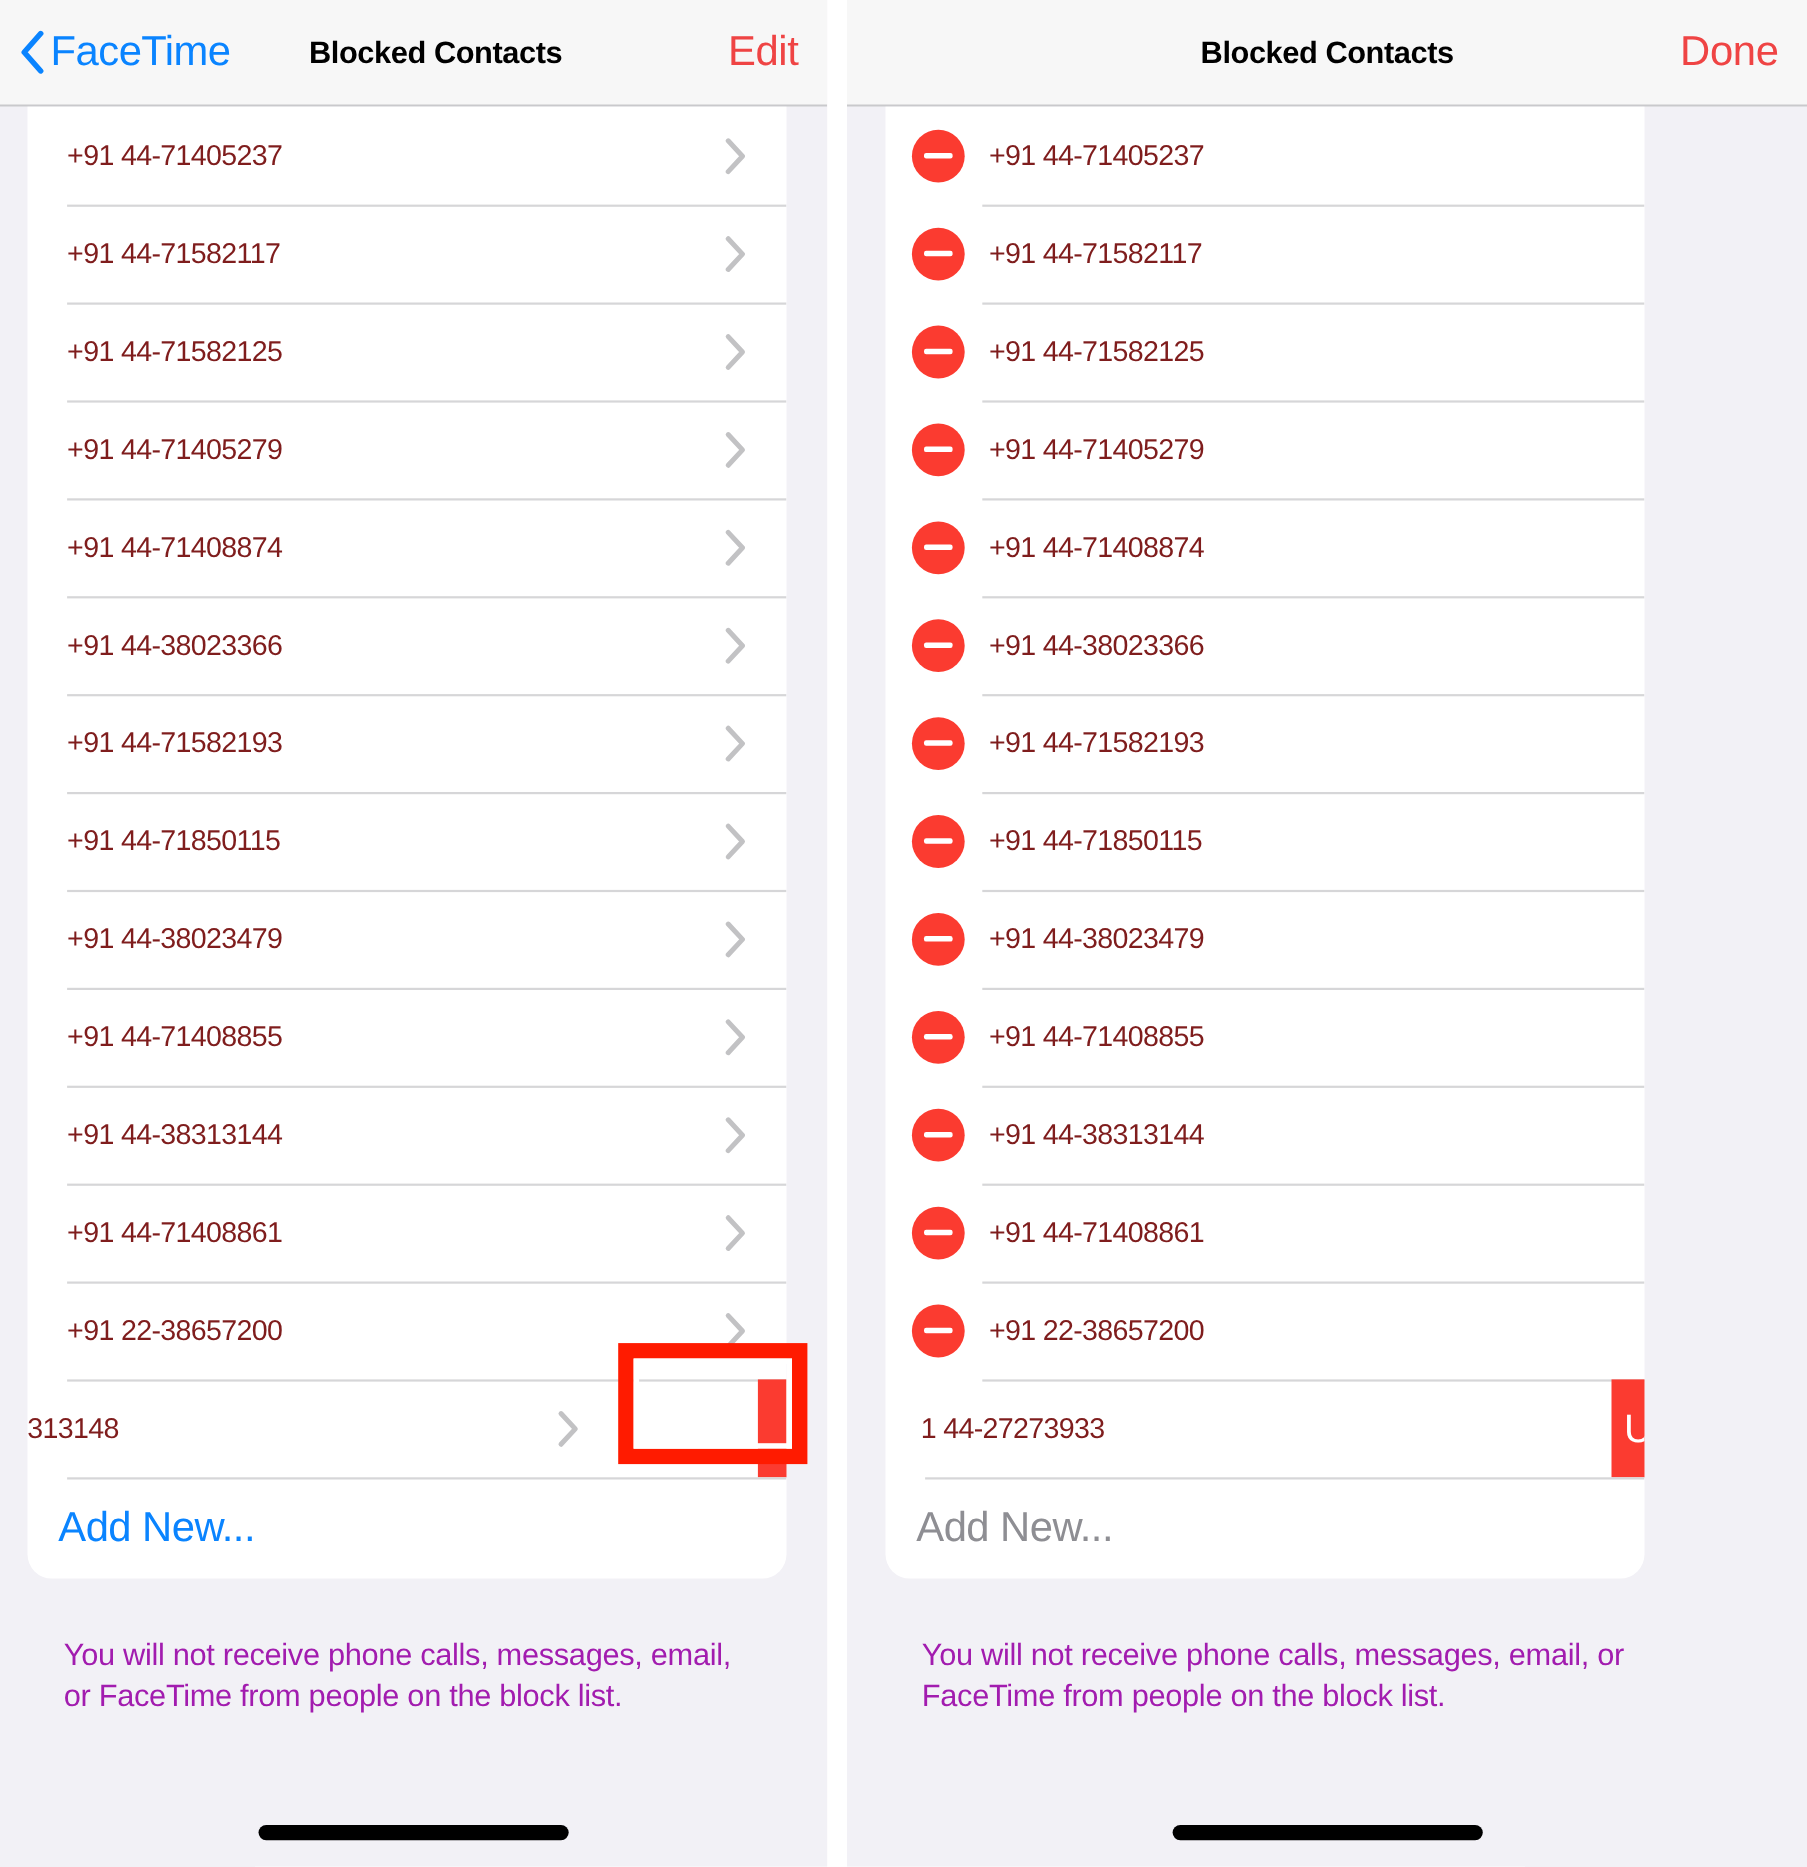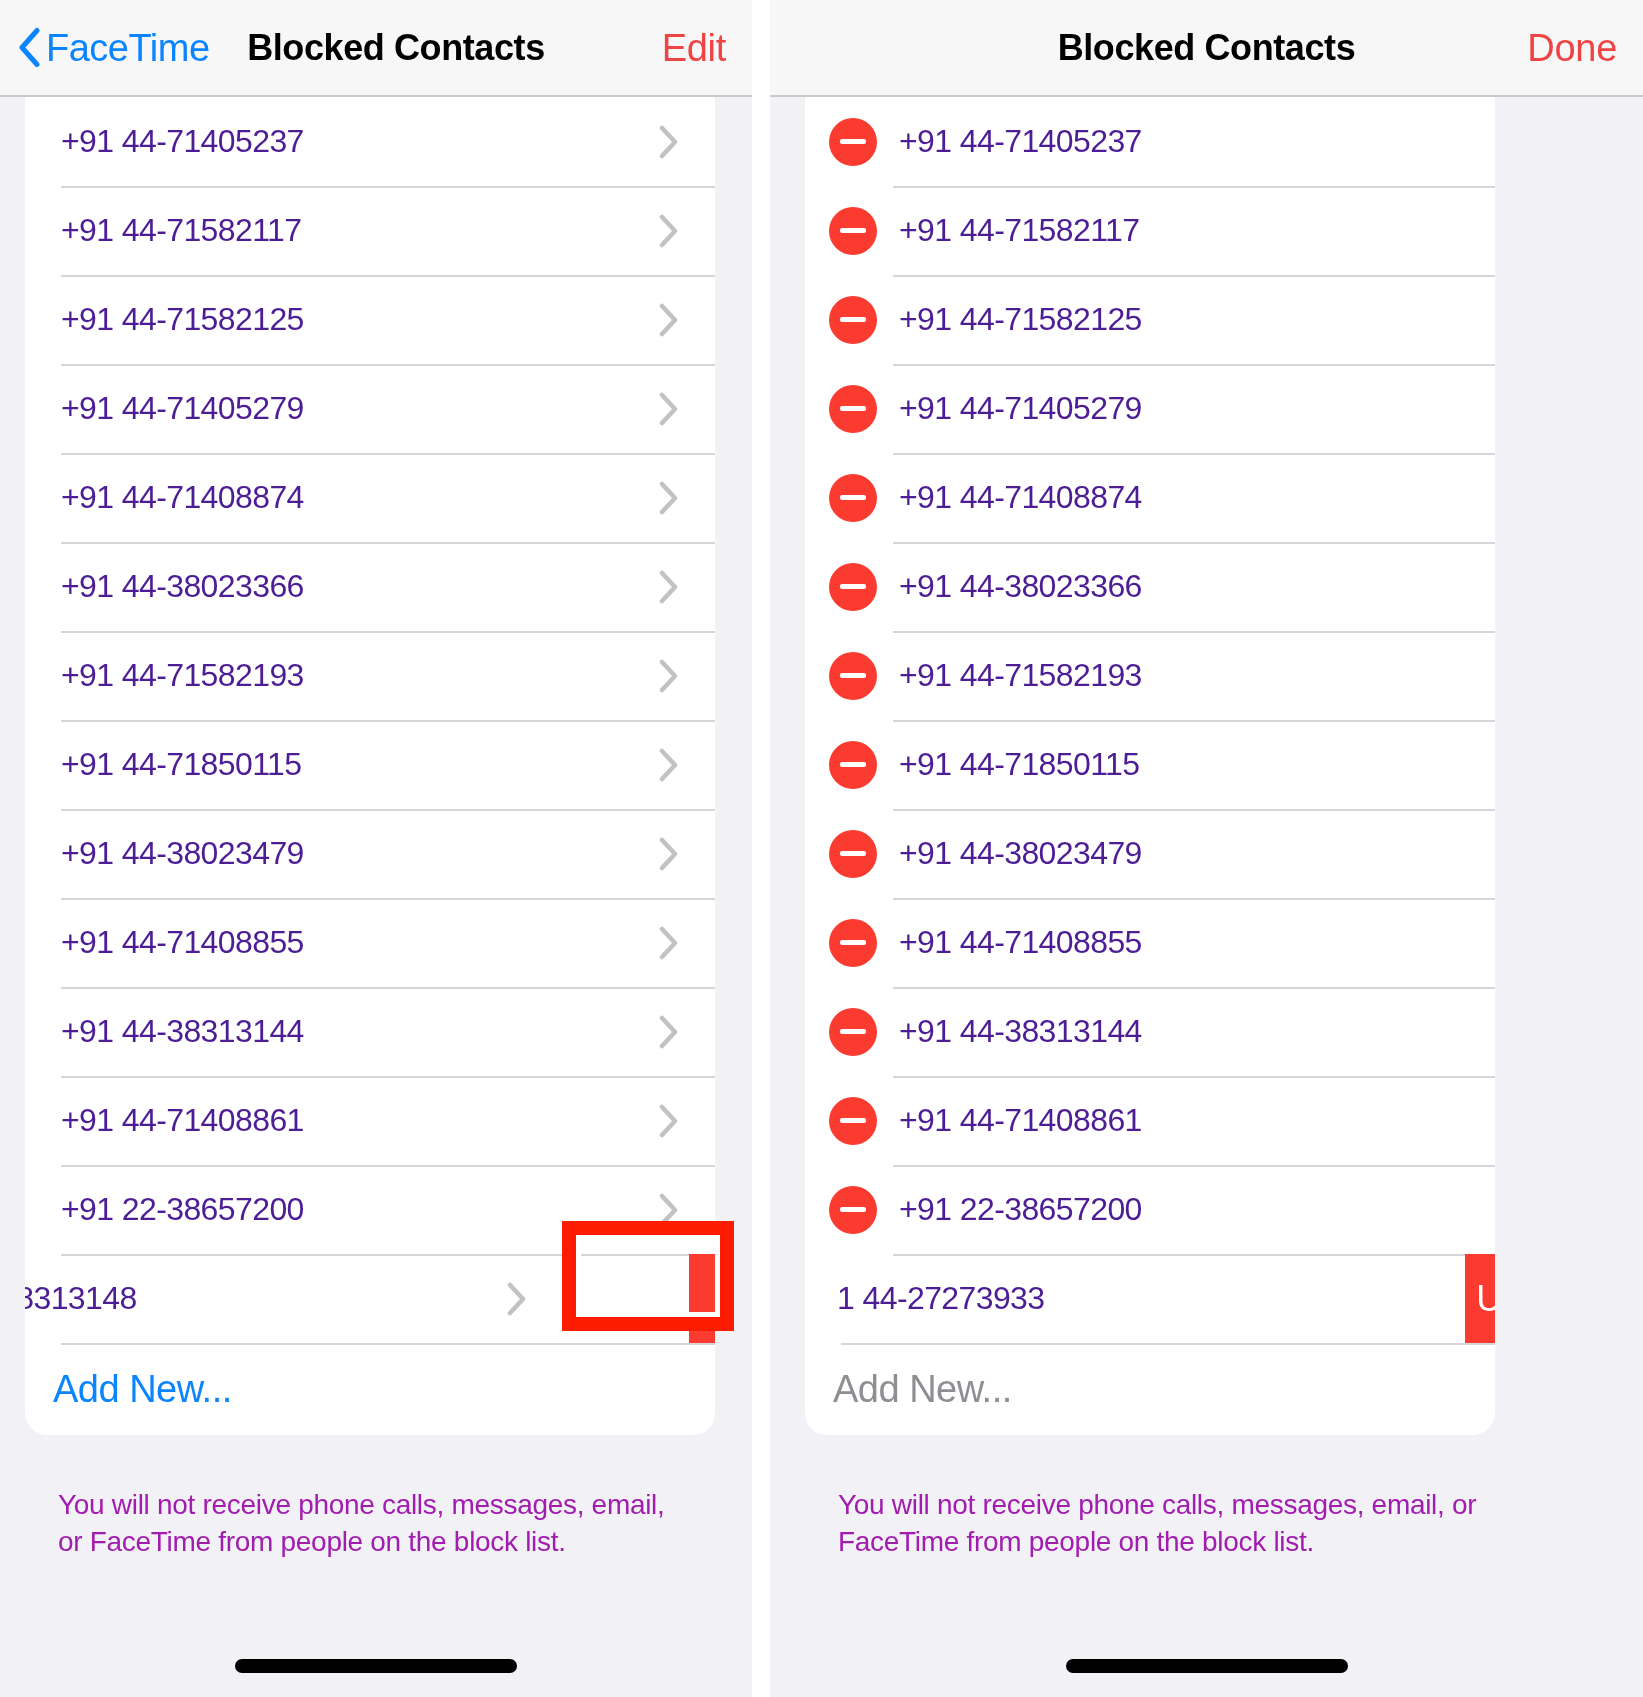--- a/index.html
+++ b/index.html
@@ -59,21 +59,21 @@
   .nav-back-label {
     color: #0a84ff;
     font-size: 38px;
     letter-spacing: -0.5px;
     white-space: nowrap;
   }
   .nav-title {
     position: absolute;
     left: 0; right: 0;
     text-align: center;
-    font-size: 36px;
+    font-size: 28px;
     font-weight: bold;
     color: #000000;
     letter-spacing: -0.4px;
     top: 50%;
     transform: translateY(-50%);
     pointer-events: none;
   }
   .panel-left .nav-title { padding-left: 40px; padding-right: 0; }
   .nav-action {
     position: absolute;
@@ -121,22 +121,22 @@
     position: absolute;
     left: 36px;
     right: 0;
     top: 0;
     height: 2px;
     background: #d6d6d8;
   }
   .panel-right .row + .row::before { left: 88px; }
 
   .row-label {
-    font-size: 32px;
-    color: #4c1d95;
+    font-size: 26px;
+    color: #7f1d1d;
     letter-spacing: -0.6px;
     white-space: nowrap;
   }
 
   .chevron-right {
     position: absolute;
     right: 36px;
     top: 50%;
     transform: translateY(-50%);
     width: 20px;

